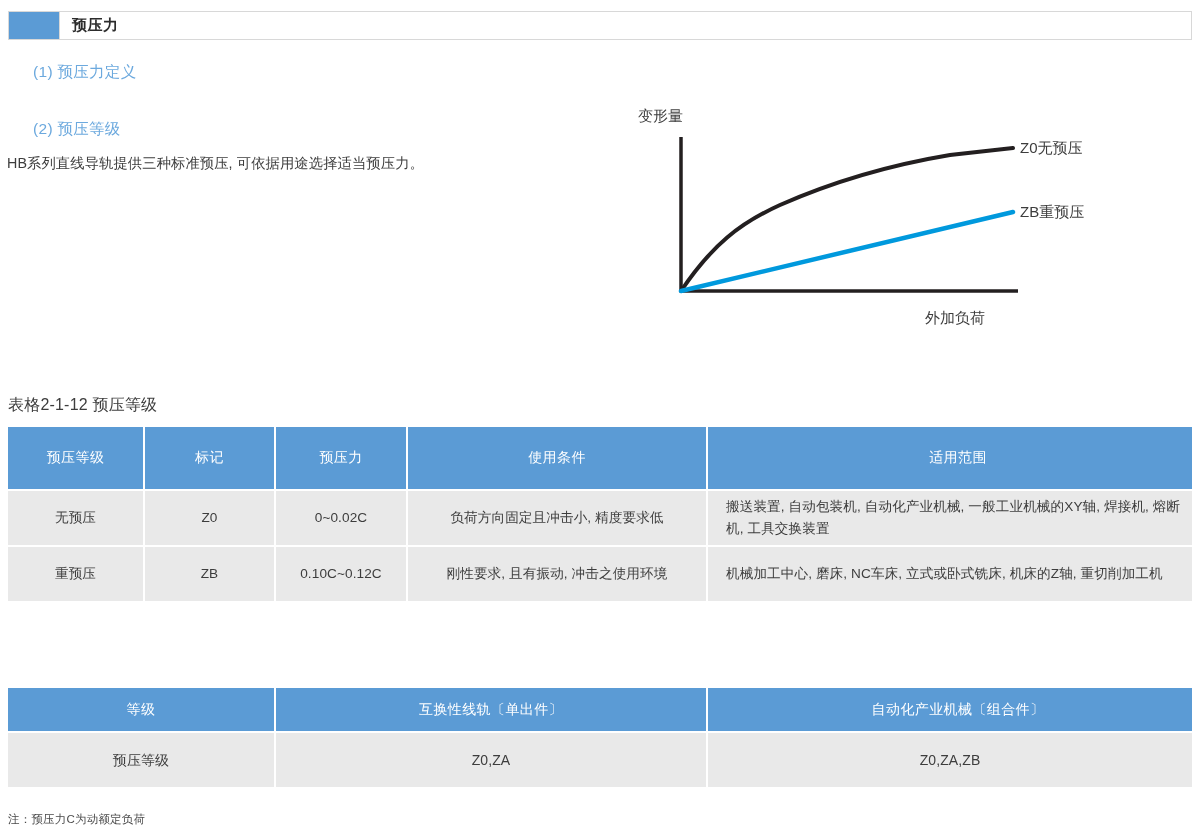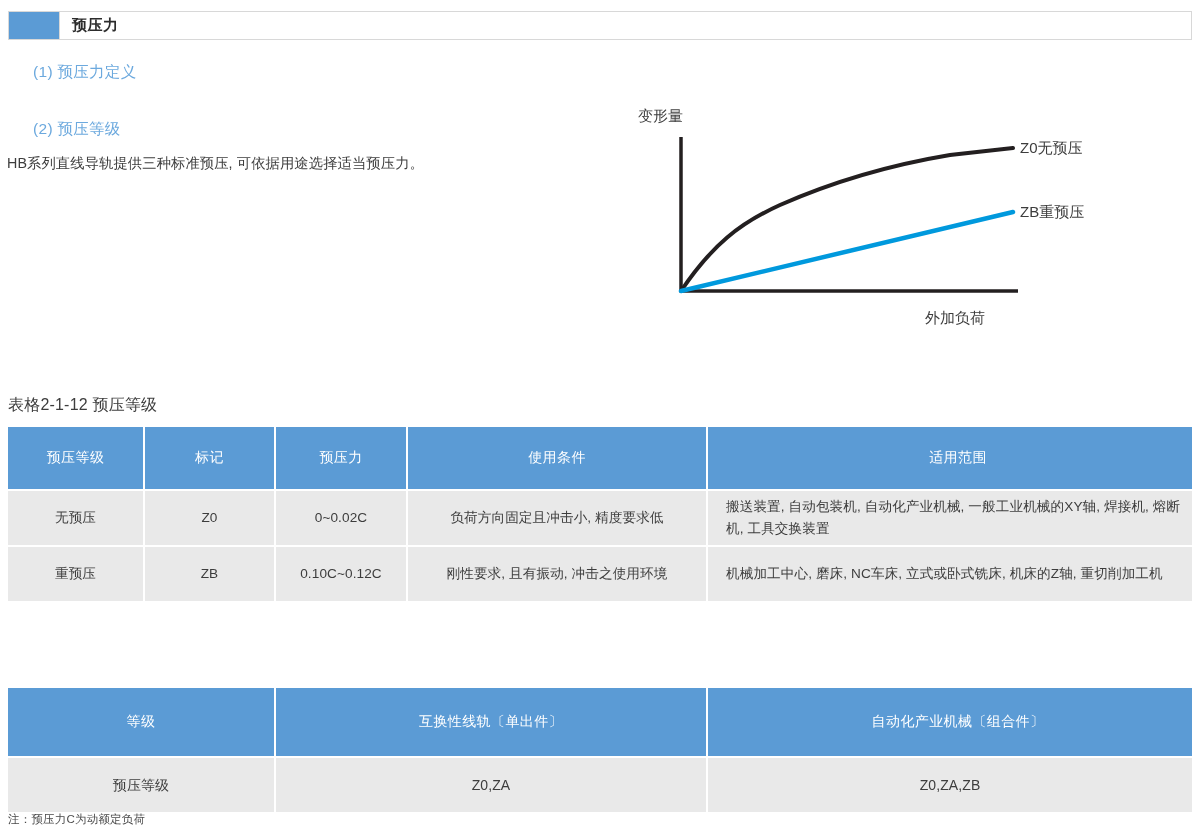--- a/index.html
+++ b/index.html
@@ -133,21 +133,21 @@
     letter-spacing: 0.1px;
   }
   .tbl td:last-child { border-right: none; }
 
   .c-center { text-align: center; }
   .c-left   { text-align: left; padding-left: 18px; padding-right: 10px; }
 
   #main-table td { height: 56px; }
   #main-table tr.tall td { height: 62px; }
 
-  #grade-table th { height: 68px; margin-top: 20px; }
+  #grade-table th { height: 43px; margin-top: 20px; }
   #grade-table td { height: 56px; text-align: center; font-size: 14px; }
 
   
   .footnote {
     position: absolute;
     left: 8px;
     top: 812px;
     font-size: 11.5px;
     color: #4a4a4a;
     letter-spacing: 0.2px;

